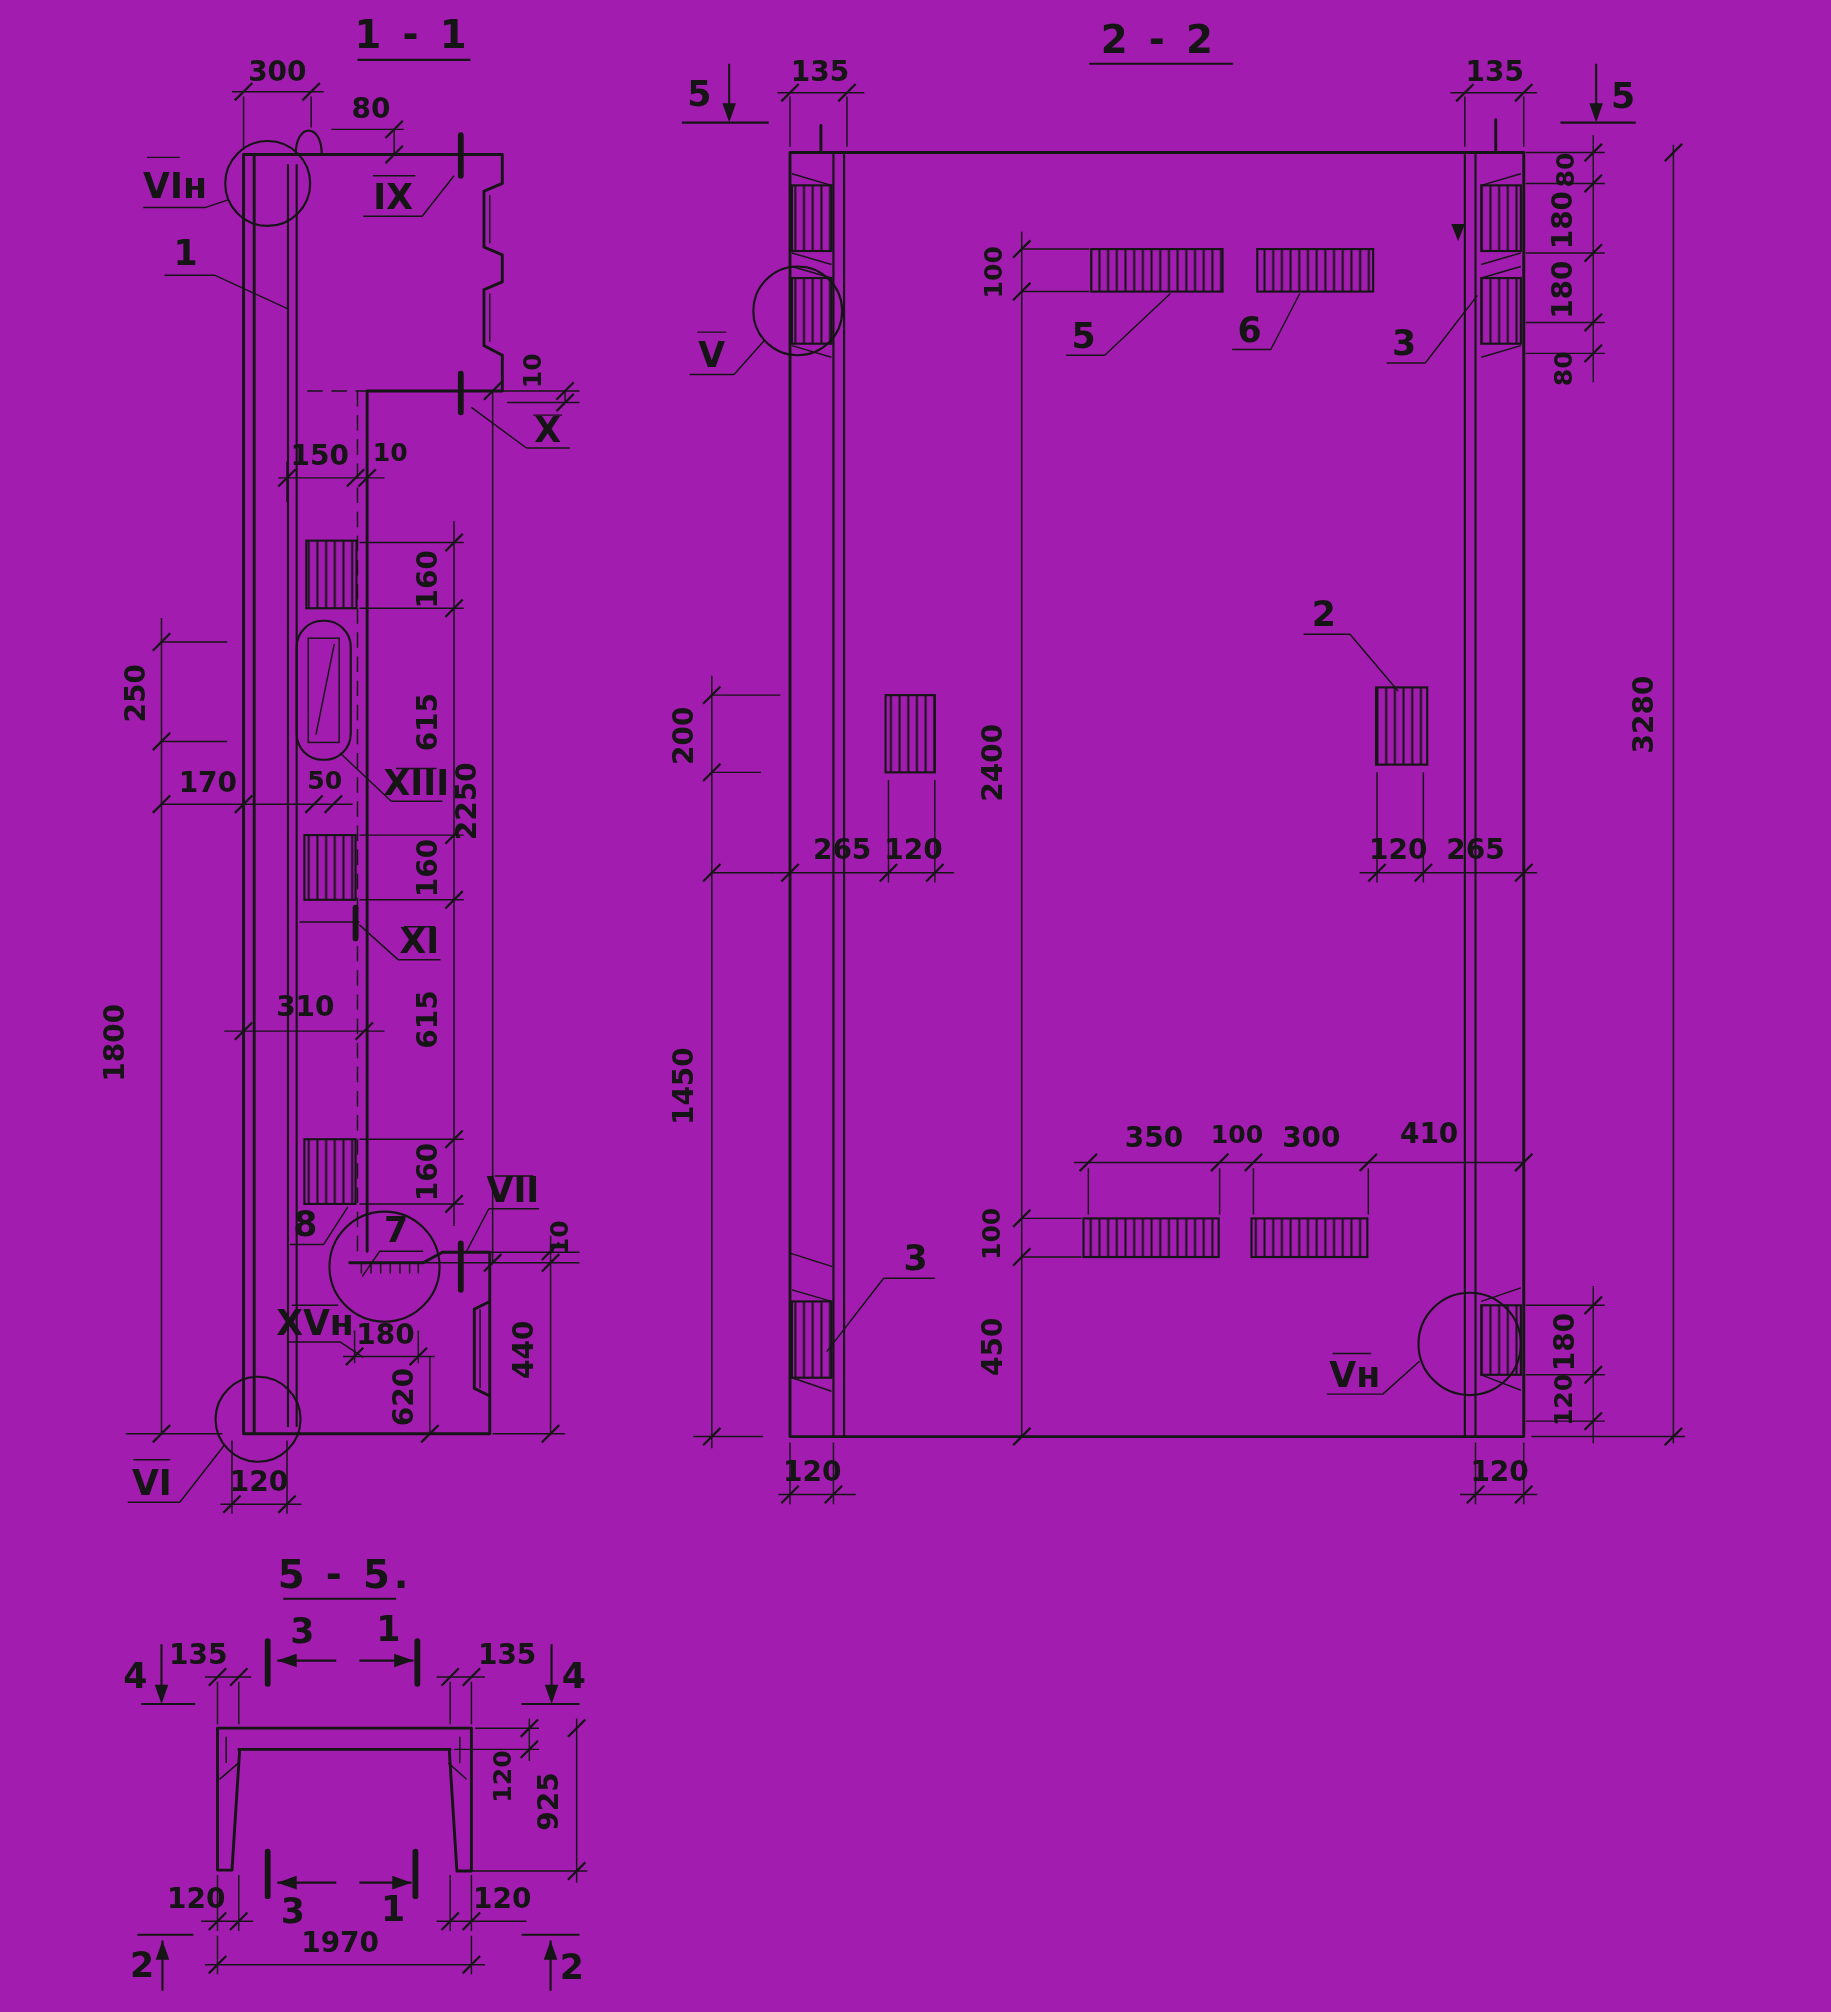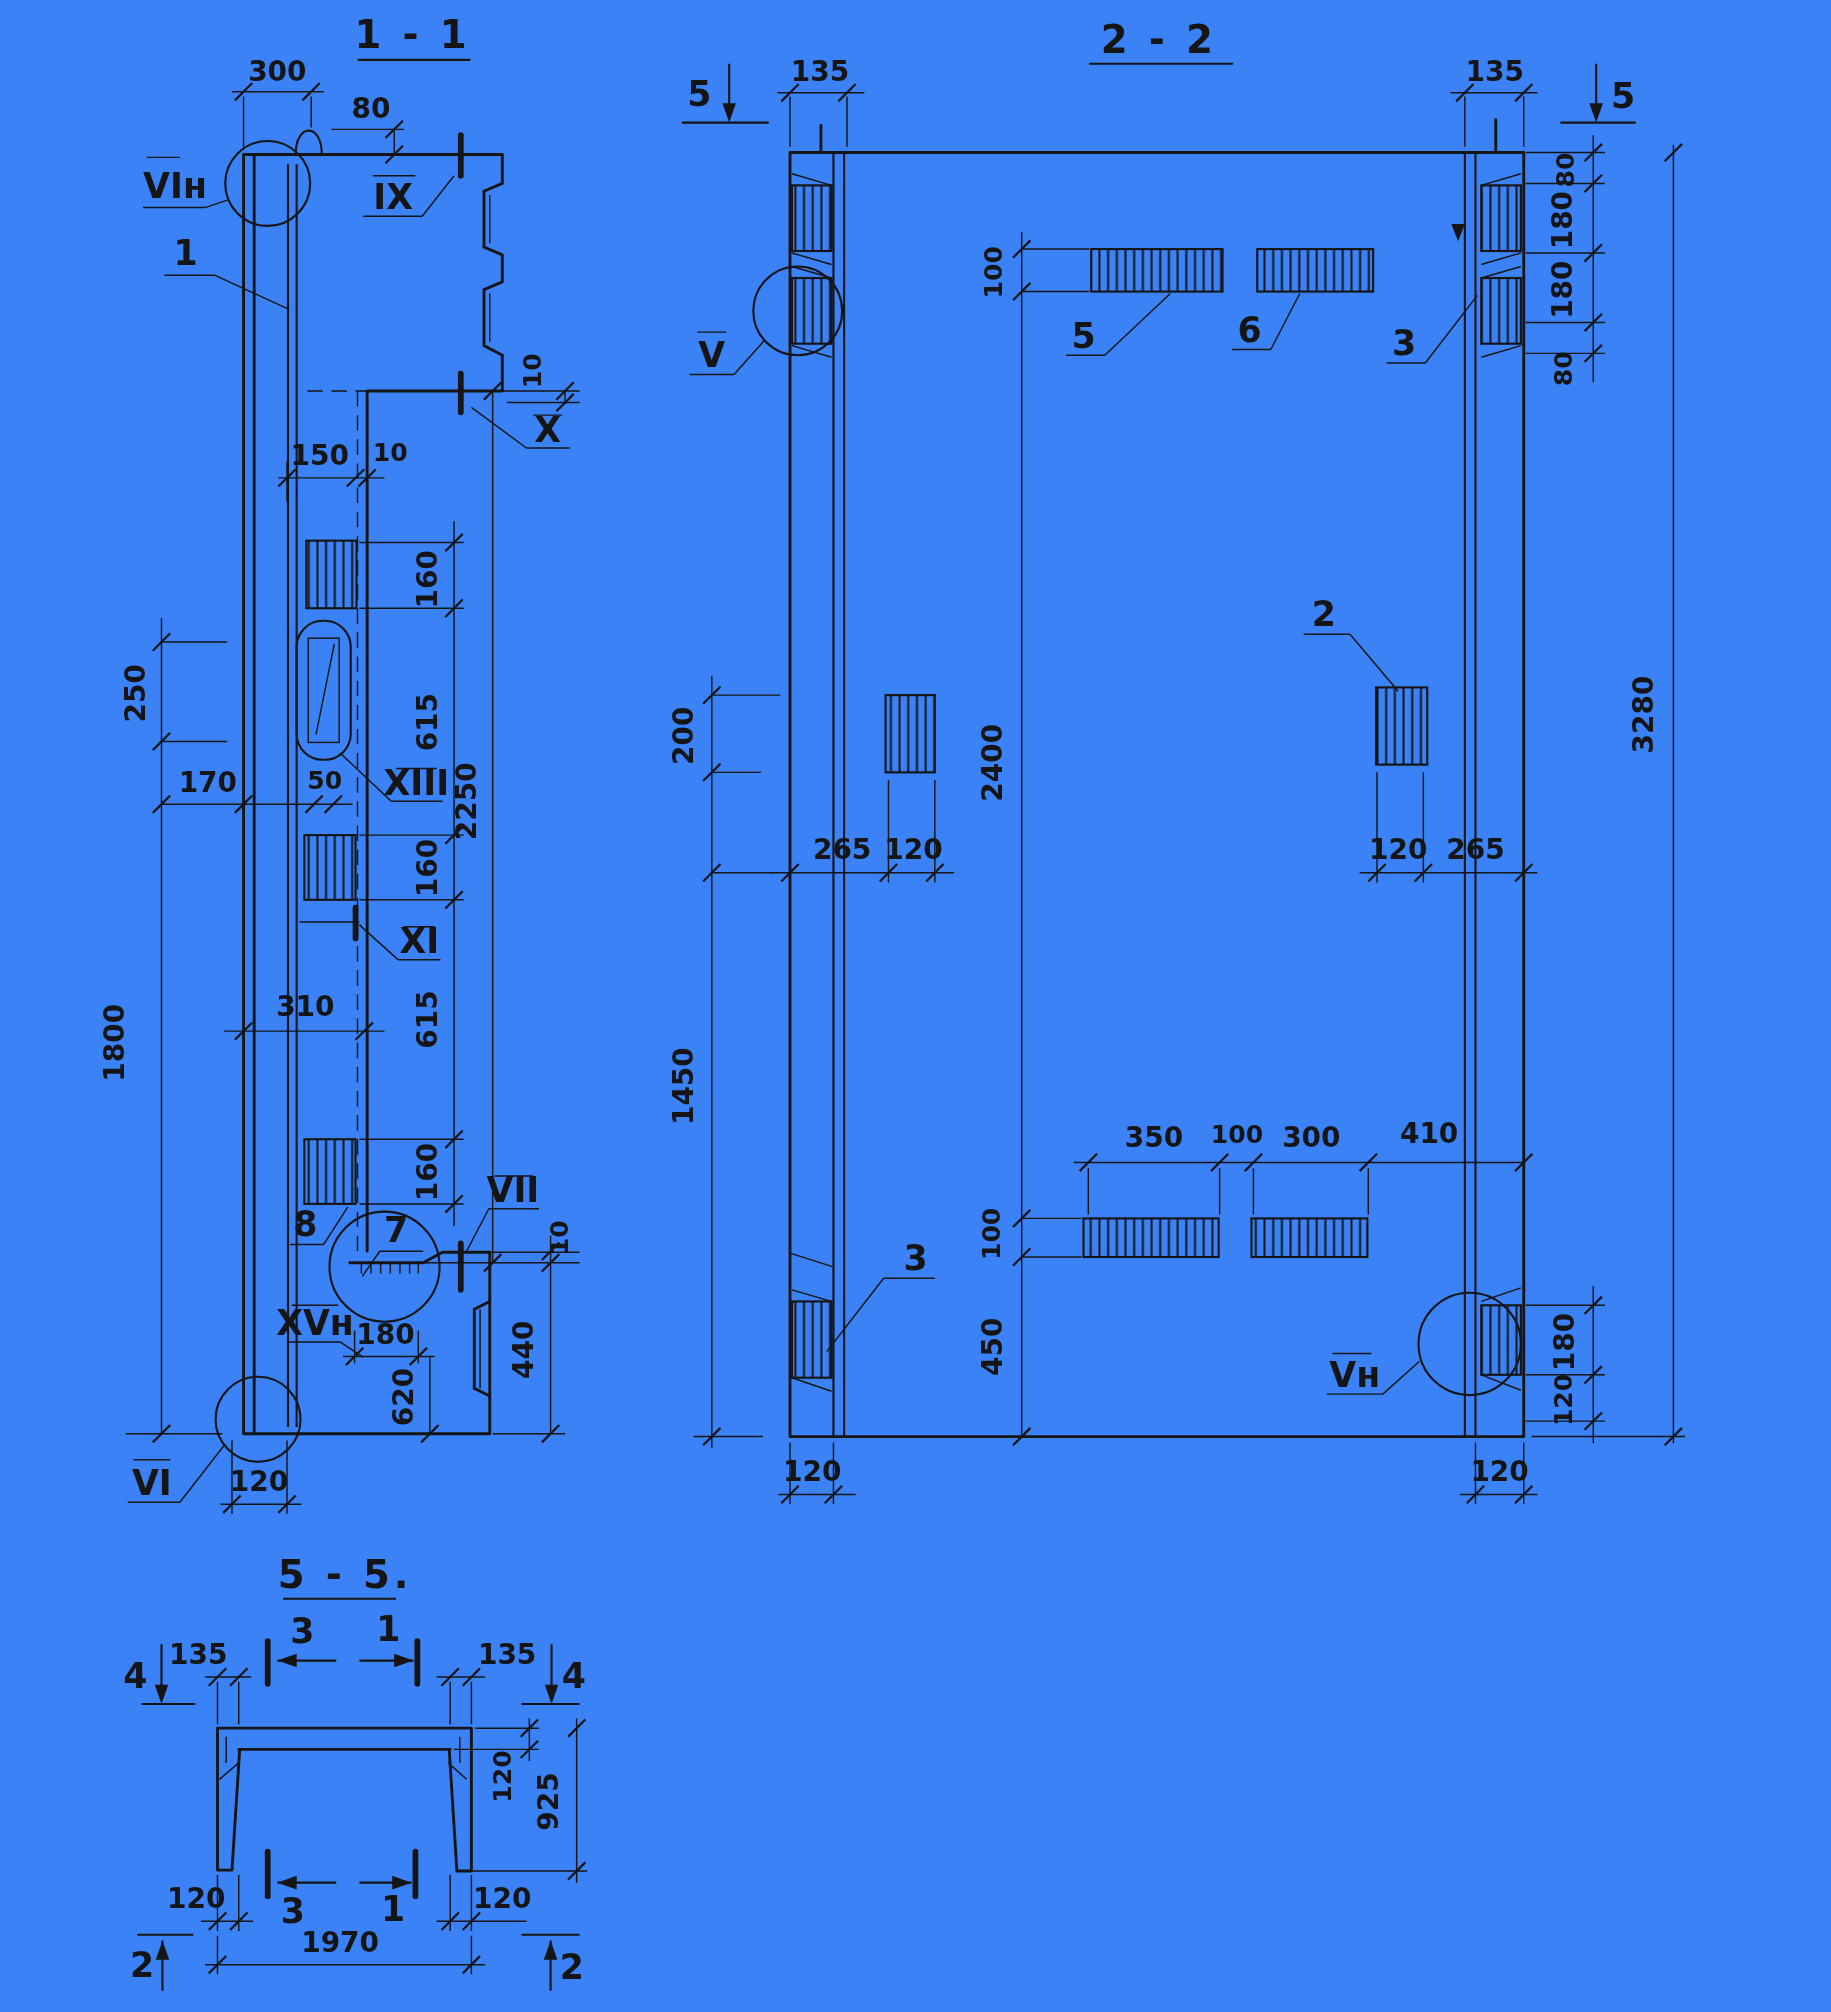--- a/index.html
+++ b/index.html
@@ -1,16 +1,16 @@
 <!DOCTYPE html>
 <html><head>
 <meta charset="utf-8">
 <style>
   html,body{margin:0;padding:0;background:#f6f6f4;}
-  #stage{width:1832px;height:2012px;background:#3b82f6;position:relative;}
+  #stage{width:1832px;height:2012px;background:#a21caf;position:relative;}
   svg{display:block;}
   text{font-family:"DejaVu Sans","Liberation Sans",sans-serif;fill:#151515;font-weight:bold;}
   .ttl{font-size:40px;text-anchor:middle;letter-spacing:4px;}
   .dim{font-size:29px;text-anchor:middle;}
   .sm{font-size:26px;text-anchor:middle;}
   .cap{font-size:36px;text-anchor:middle;}
   .ol{stroke:#151515;stroke-width:3;fill:none;stroke-linecap:round;}
   .md{stroke:#151515;stroke-width:2.2;fill:none;}
   .tn{stroke:#151515;stroke-width:1.5;fill:none;}
   .flag{stroke:#151515;stroke-width:6;fill:none;stroke-linecap:round;}

